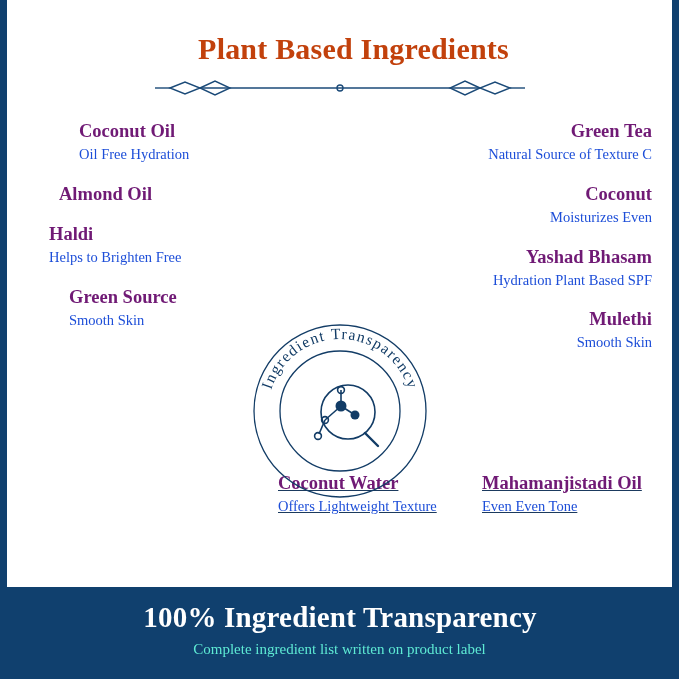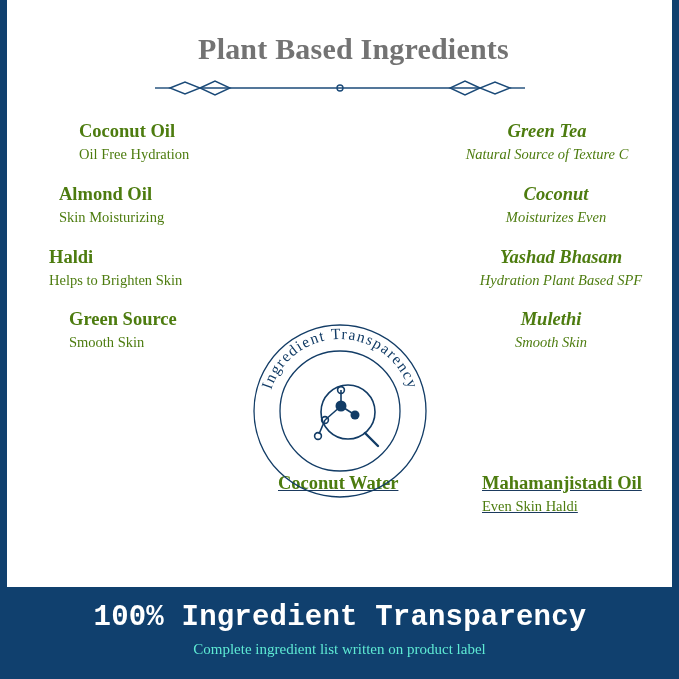--- a/index.html
+++ b/index.html
@@ -24,21 +24,21 @@
     border-right: 7px solid #10406e;
   }
 
   
   .title {
     text-align: center;
     font-family: "Liberation Serif", serif;
     font-weight: bold;
     font-size: 30px;
     letter-spacing: 0.2px;
-    color: #737373;
+    color: #c2410c;
     padding-top: 32px;
     margin: 0;
     padding-left: 28px;
   }
 
   
   .divider {
     display: block;
     margin: 12px auto 0 auto;
   }
@@ -48,35 +48,35 @@
     position: relative;
     margin-top: 22px;
     height: 415px;
   }
   .col {
     position: absolute;
     top: 0;
     width: 230px;
   }
   .col-left { left: 34px; text-align: left; }
-  .col-right { right: 20px; left: auto; text-align: center; font-style: italic; }
+  .col-right { right: 20px; left: auto; text-align: right; }
 
   .item { margin-bottom: 18px; }
   .item-name {
     font-family: "Liberation Serif", serif;
     font-weight: bold;
     font-size: 18.5px;
-    color: #4d7c0f;
+    color: #701a75;
     line-height: 1.2;
     margin: 0 0 3px 0;
   }
   .item-desc {
     font-family: "Liberation Serif", serif;
     font-size: 14.5px;
-    color: #4d7c0f;
+    color: #1d4ed8;
     line-height: 1.35;
     margin: 0;
   }
 
   
   .il-0 { padding-left: 38px; }
   .il-1 { padding-left: 18px; }
   .il-2 { padding-left: 8px; }
   .il-3 { padding-left: 28px; }
 
@@ -115,21 +115,21 @@
     right: -7px;
     bottom: 0;
     height: 92px;
     background: #10406e;
     color: #ffffff;
     text-align: center;
     box-sizing: border-box;
     padding-top: 14px;
   }
   .footer-title {
-    font-family: Liberation Mono, monospace;
+    font-family: Liberation Serif, serif;
     font-weight: bold;
     font-size: 29px;
     margin: 0 0 7px 1px;
     letter-spacing: 0.2px;
   }
   .footer-sub {
     font-family: "Liberation Serif", serif;
     font-size: 15px;
     margin: 0;
     color: #5eead4;
@@ -155,25 +155,24 @@
 
   <div class="columns">
 
     <div class="col col-left">
       <div class="item il-0">
         <p class="item-name">Coconut Oil</p>
         <p class="item-desc">Oil Free Hydration</p>
       </div>
       <div class="item il-1">
         <p class="item-name">Almond Oil</p>
-        <p class="item-desc">Skin Moisturizing</p>
       </div>
       <div class="item il-2">
         <p class="item-name">Haldi</p>
-        <p class="item-desc">Helps to Brighten Skin</p>
+        <p class="item-desc">Helps to Brighten Free</p>
       </div>
       <div class="item il-3">
         <p class="item-name">Green Source</p>
         <p class="item-desc">Smooth Skin</p>
       </div>
     </div>
 
     <div class="col col-right">
       <div class="item ir-0">
         <p class="item-name">Green Tea</p>
@@ -189,24 +188,25 @@
       </div>
       <div class="item ir-3">
         <p class="item-name">Mulethi</p>
         <p class="item-desc">Smooth Skin</p>
       </div>
     </div>
 
     <div class="bottom-pair">
       <div class="item">
         <p class="item-name">Coconut Water</p>
+        <p class="item-desc">Offers Lightweight Texture</p>
       </div>
       <div class="item">
         <p class="item-name">Mahamanjistadi Oil</p>
-        <p class="item-desc">Even Skin Haldi</p>
+        <p class="item-desc">Even Even Tone</p>
       </div>
     </div>
 
     <svg class="emblem" viewBox="0 0 190 190">
       <defs>
         <path id="emblemArc" d="M 95,95 m 0,-72 a 72,72 0 1,1 -0.1,0"></path>
         <path id="emblemTextPath" d="M 23,95 A 72,72 0 0 1 167,95"></path>
       </defs>
       <circle cx="95" cy="95" r="86" fill="none" stroke="#123c66" stroke-width="1.3"></circle>
       <circle cx="95" cy="95" r="60" fill="none" stroke="#123c66" stroke-width="1.3"></circle>

